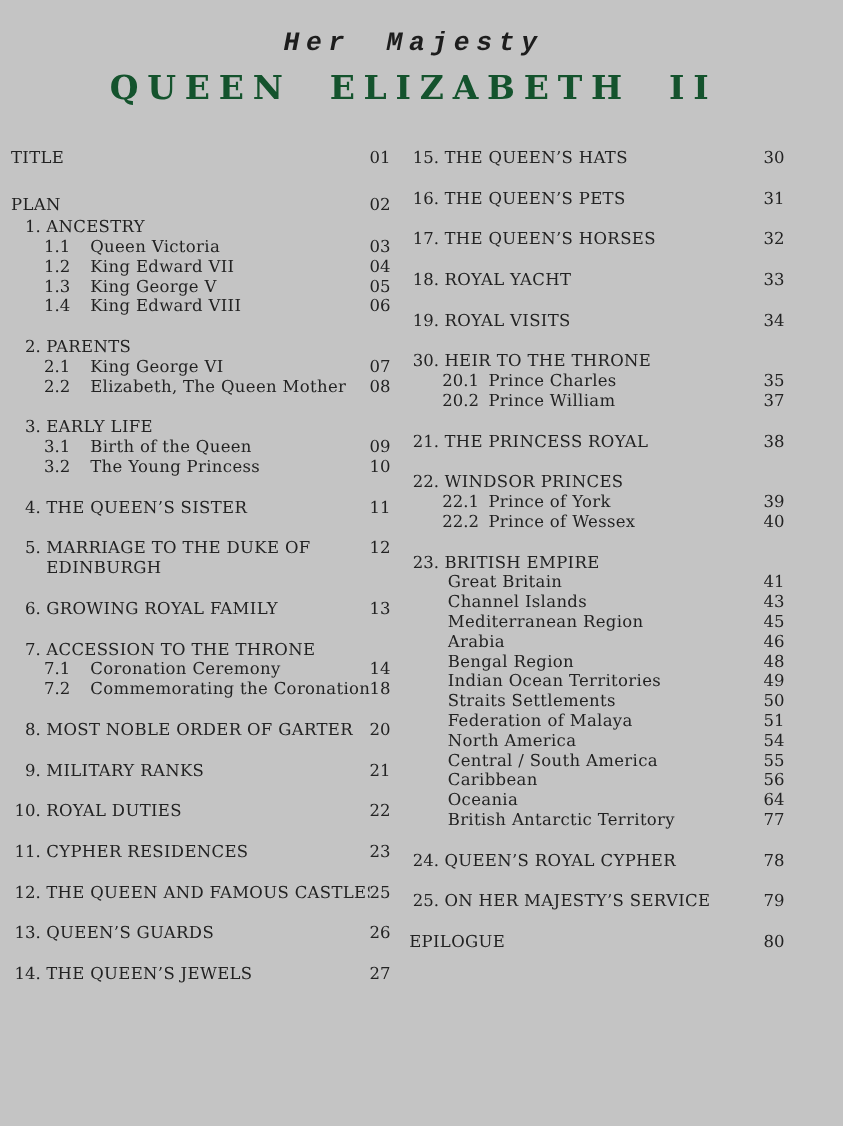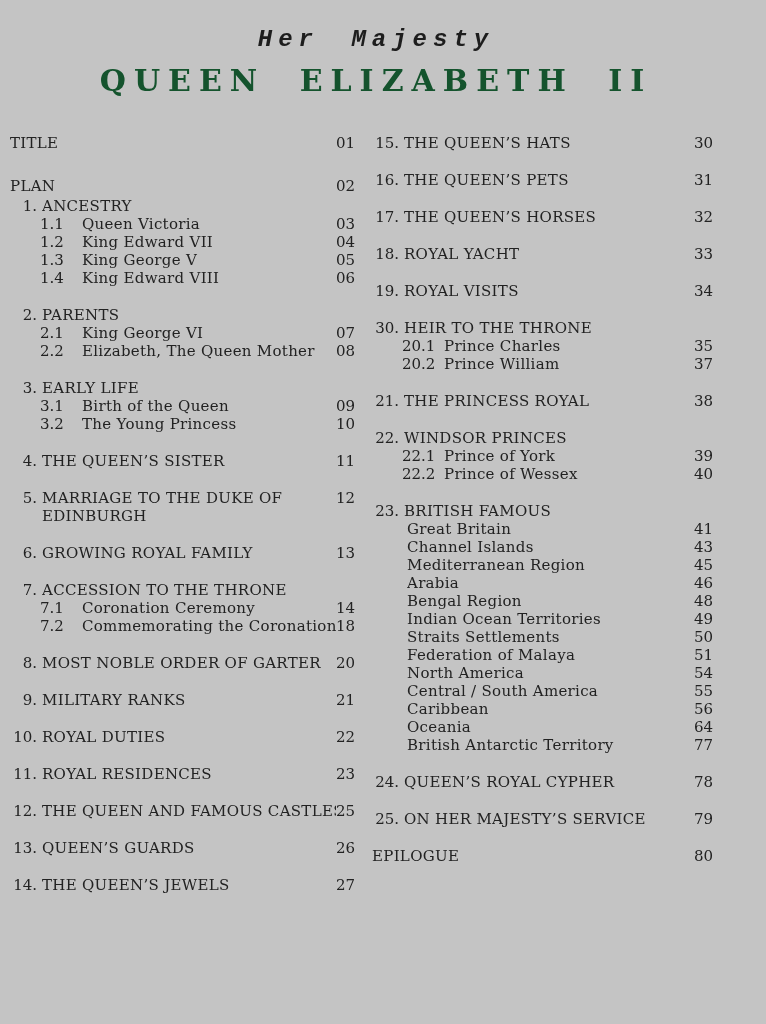--- a/index.html
+++ b/index.html
@@ -206,21 +206,21 @@
         <span class="label">MILITARY RANKS</span>
         <span class="page">21</span>
       </div>
       <div class="row gap-lg">
         <span class="num">10.</span>
         <span class="label">ROYAL DUTIES</span>
         <span class="page">22</span>
       </div>
       <div class="row gap-lg">
         <span class="num">11.</span>
-        <span class="label">ROYAL RESIDENCES</span>
+        <span class="label">CYPHER RESIDENCES</span>
         <span class="page">23</span>
       </div>
       <div class="row gap-lg">
         <span class="num">12.</span>
         <span class="label">THE QUEEN AND FAMOUS CASTLES</span>
         <span class="page">25</span>
       </div>
       <div class="row gap-lg">
         <span class="num">13.</span>
         <span class="label">QUEEN’S GUARDS</span>
@@ -288,21 +288,21 @@
         <span class="label">Prince of York</span>
         <span class="page">39</span>
       </div>
       <div class="row sub">
         <span class="num">22.2</span>
         <span class="label">Prince of Wessex</span>
         <span class="page">40</span>
       </div>
       <div class="row gap-lg">
         <span class="num">23.</span>
-        <span class="label">BRITISH FAMOUS</span>
+        <span class="label">BRITISH EMPIRE</span>
         <span class="page"></span>
       </div>
       <div class="row plain">
         <span class="label">Great Britain</span>
         <span class="page">41</span>
       </div>
       <div class="row plain">
         <span class="label">Channel Islands</span>
         <span class="page">43</span>
       </div>

